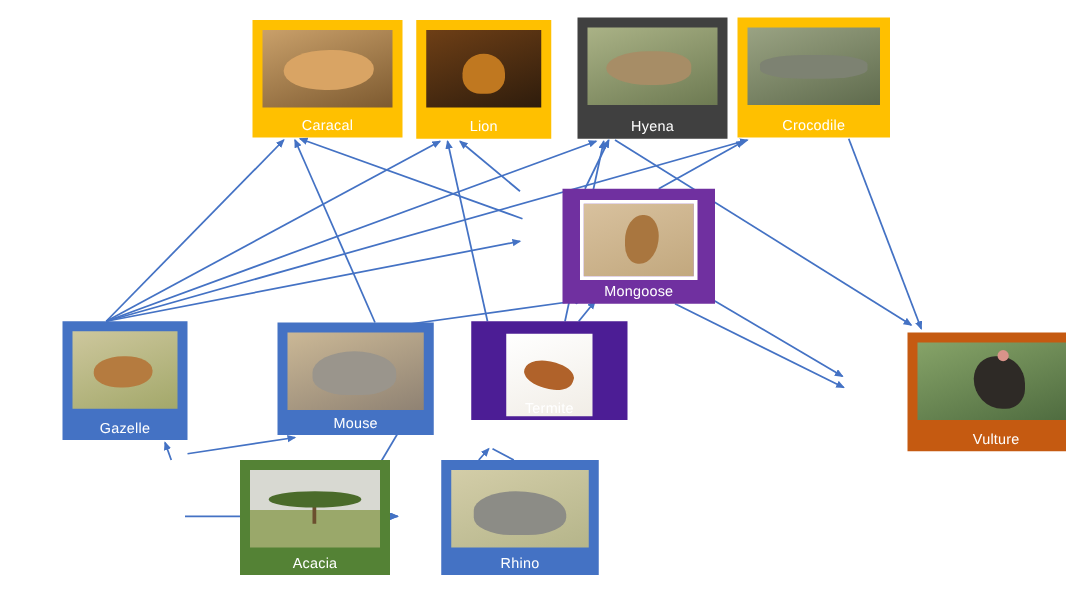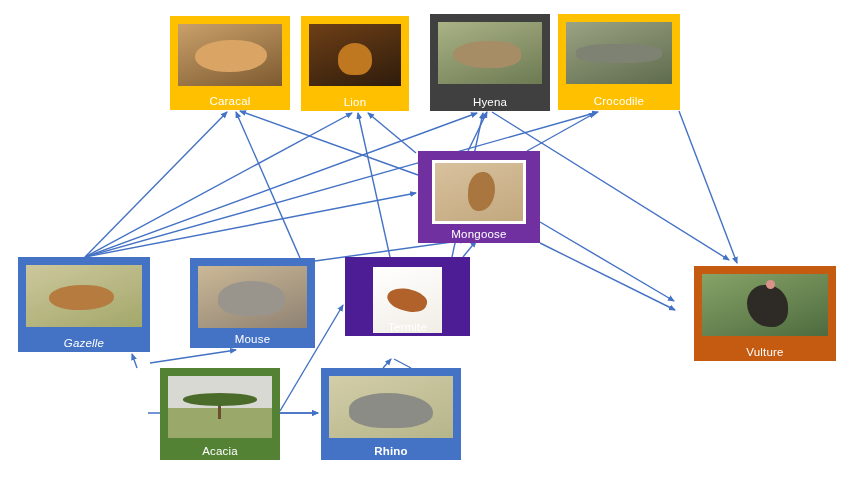--- a/index.html
+++ b/index.html
@@ -1,20 +1,20 @@
 <!DOCTYPE html>
 <html><head>
 <meta charset="utf-8">
 <style>
   html,body{margin:0;padding:0;background:#fff;}
   body{font-family:"Liberation Sans", sans-serif;}
   #stage{position:relative;width:853px;height:480px;background:#fff;overflow:hidden;}
   #edge-layer{position:absolute;left:0;top:0;width:853px;height:480px;z-index:1;}
   #edge-layer line{stroke:#4472C4;stroke-width:1.4;}
-  .node{position:absolute;z-index:2;box-sizing:border-box;}
+  .node{position:absolute;z-index:2;box-sizing:border-box;margin-left:32px;}
   .node .label{position:absolute;left:0;right:0;bottom:3px;text-align:center;color:#fff;
     font-size:11.5px;letter-spacing:.2px;}
   .photo{position:absolute;left:8px;right:8px;top:8px;height:62px;
     background:linear-gradient(160deg,var(--bg1),var(--bg2));overflow:hidden;}
   .photo::after{content:"";position:absolute;left:18%;top:30%;width:64%;height:46%;
     background:var(--subj);border-radius:50% 45% 50% 45%;}
   
   .photo--caracal::after{width:70%;height:52%;left:16%;top:26%;}
   .photo--lion::after{width:38%;height:52%;left:31%;top:30%;border-radius:50% 50% 42% 42%;}
   .photo--hyena::after{width:66%;height:44%;left:14%;top:30%;border-radius:55% 45% 45% 55%;}
@@ -95,37 +95,37 @@
       <div class="label">Hyena</div>
     </div>
     <div class="node" style="left: 558px; top: 14px; width: 122px; height: 96px; background: rgb(255, 192, 0);">
       <div class="photo photo--crocodile" style="--bg1: #9aa383; --bg2: #5f6b4d; --subj: #7d8272;"></div>
       <div class="label">Crocodile</div>
     </div>
     <div class="node" style="left: 418px; top: 151px; width: 122px; height: 92px; background: rgb(112, 48, 160);">
       <div class="photo photo--mongoose" style="--bg1: #d8c19e; --bg2: #c2a87e; --subj: #a9763f;"></div>
       <div class="label">Mongoose</div>
     </div>
-    <div class="node" style="left: 18px; top: 257px; width: 132px; height: 95px; background: rgb(68, 114, 196); font-style: italic;">
+    <div class="node" style="left: 18px; top: 257px; width: 100px; height: 95px; background: rgb(68, 114, 196);">
       <div class="photo photo--gazelle" style="--bg1: #cdc79d; --bg2: #a3a86a; --subj: #b57b3f;"></div>
       <div class="label">Gazelle</div>
     </div>
     <div class="node" style="left: 190px; top: 258px; width: 125px; height: 90px; background: rgb(68, 114, 196);">
       <div class="photo photo--mouse" style="--bg1: #cbb896; --bg2: #8f8273; --subj: #9a958c;"></div>
       <div class="label">Mouse</div>
     </div>
     <div class="node" style="left: 345px; top: 257px; width: 125px; height: 79px; background: #4c1d95;">
       <div class="photo photo--termite" style="--bg1: #ffffff; --bg2: #f1ede6; --subj: #b0622a;"></div>
       <div class="label">Termite</div>
     </div>
     <div class="node" style="left: 694px; top: 266px; width: 142px; height: 95px; background: rgb(197, 90, 17);">
       <div class="photo photo--vulture" style="--bg1: #86a368; --bg2: #4e6b3f; --subj: #2e2a26;"></div>
       <div class="label">Vulture</div>
     </div>
     <div class="node" style="left: 160px; top: 368px; width: 120px; height: 92px; background: rgb(84, 130, 53);">
       <div class="photo photo--acacia" style="--bg1: #d8d9d2; --bg2: #9aa86a; --subj: #4a6b2a;"></div>
       <div class="label">Acacia</div>
     </div>
-    <div class="node" style="left: 321px; top: 368px; width: 140px; height: 92px; background: rgb(68, 114, 196); font-weight: bold;">
+    <div class="node" style="left: 321px; top: 368px; width: 126px; height: 92px; background: rgb(68, 114, 196);">
       <div class="photo photo--rhino" style="--bg1: #d3cda8; --bg2: #b5b58a; --subj: #8c8c86;"></div>
       <div class="label">Rhino</div>
     </div>
   </div>
 
 </body></html>

